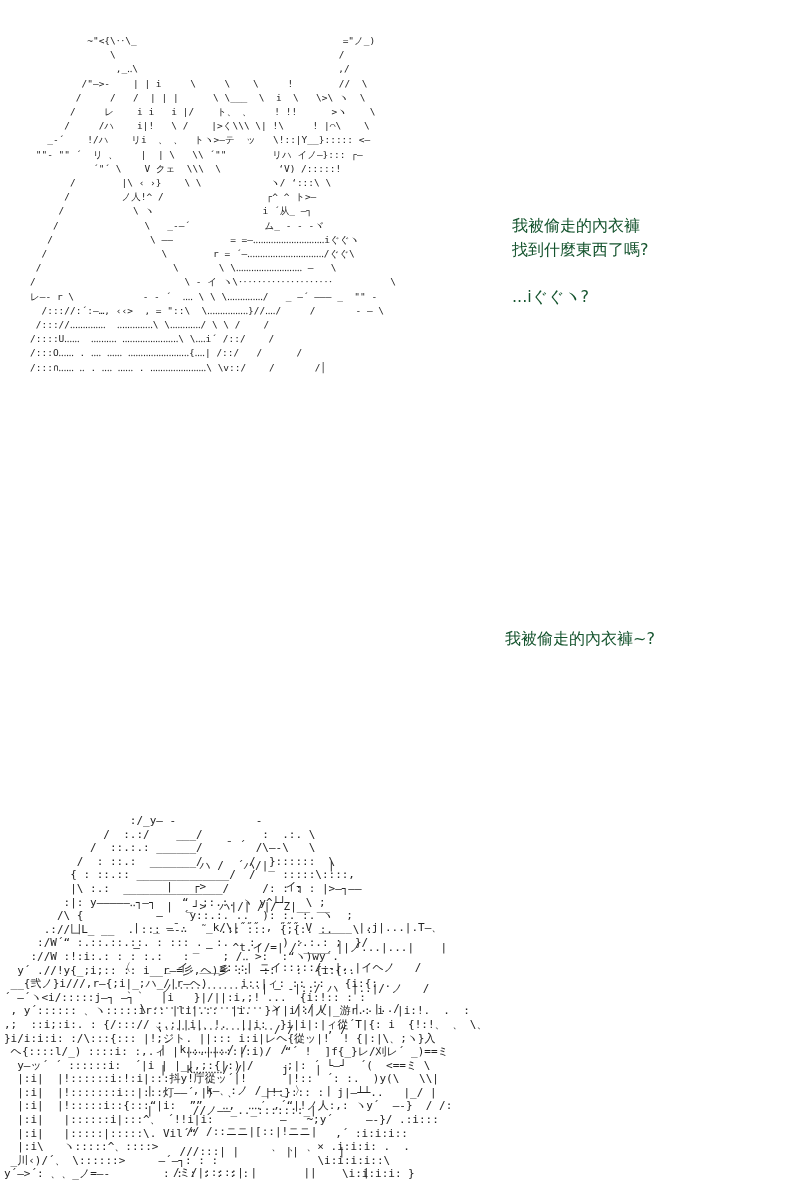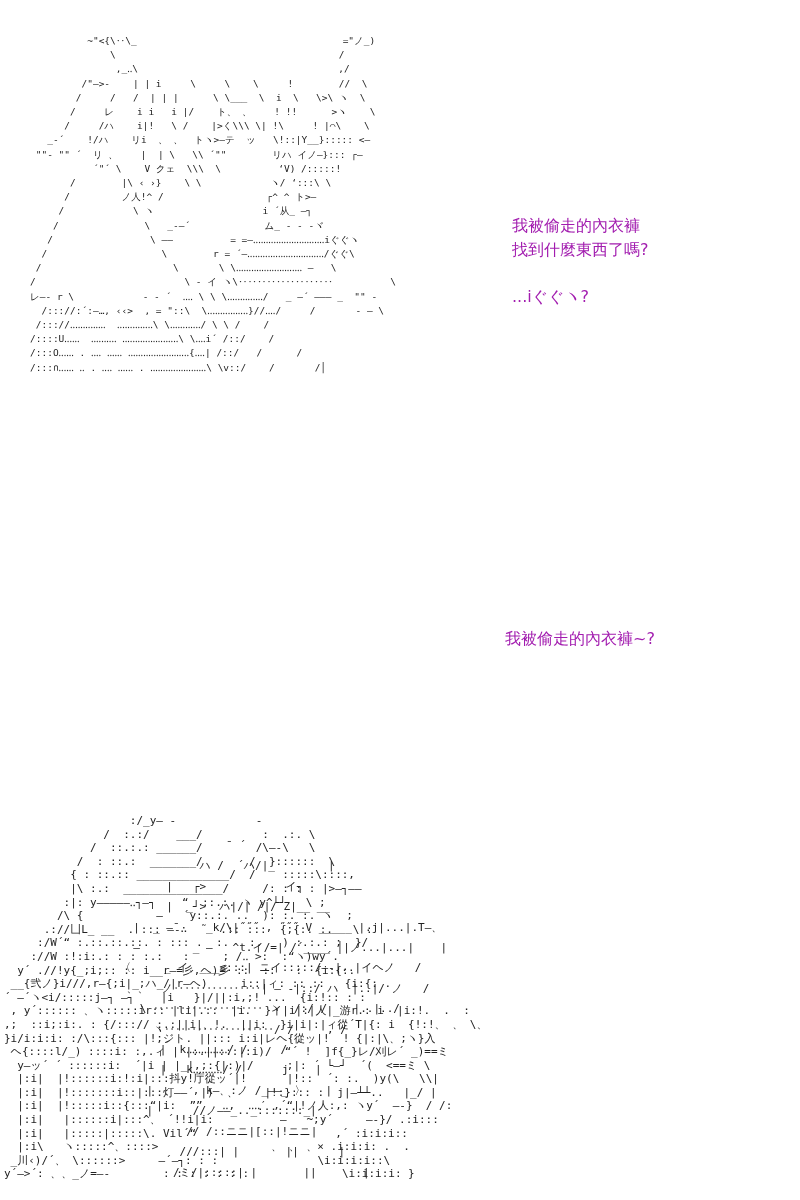--- a/index.html
+++ b/index.html
@@ -14,21 +14,21 @@
     letter-spacing: 0;
   }
   .aa-1 { left: 30px; top: 34px; font-size: 9.5px; line-height: 14.2px; }
   .aa-2 { left: 4px; top: 414px; font-size: 11px; line-height: 13.6px; }
   .aa-3 { left: 120px; top: 836px; font-size: 11px; line-height: 20.4px; }
   .dialogue {
     position: absolute;
     font-family: "DejaVu Sans", sans-serif;
     font-size: 16px;
     line-height: 24px;
-    color: #a21caf;
+    color: #14532d;
   }
   .dialogue .line { display: block; white-space: nowrap; }
   .dialogue .gap { display: block; height: 23px; }
   .d1 { left: 512px; top: 214px; }
   .d2 { left: 505px; top: 627px; }
   .d3 { left: 500px; top: 960px; }
 </style>
 </head>
 <body>
 

